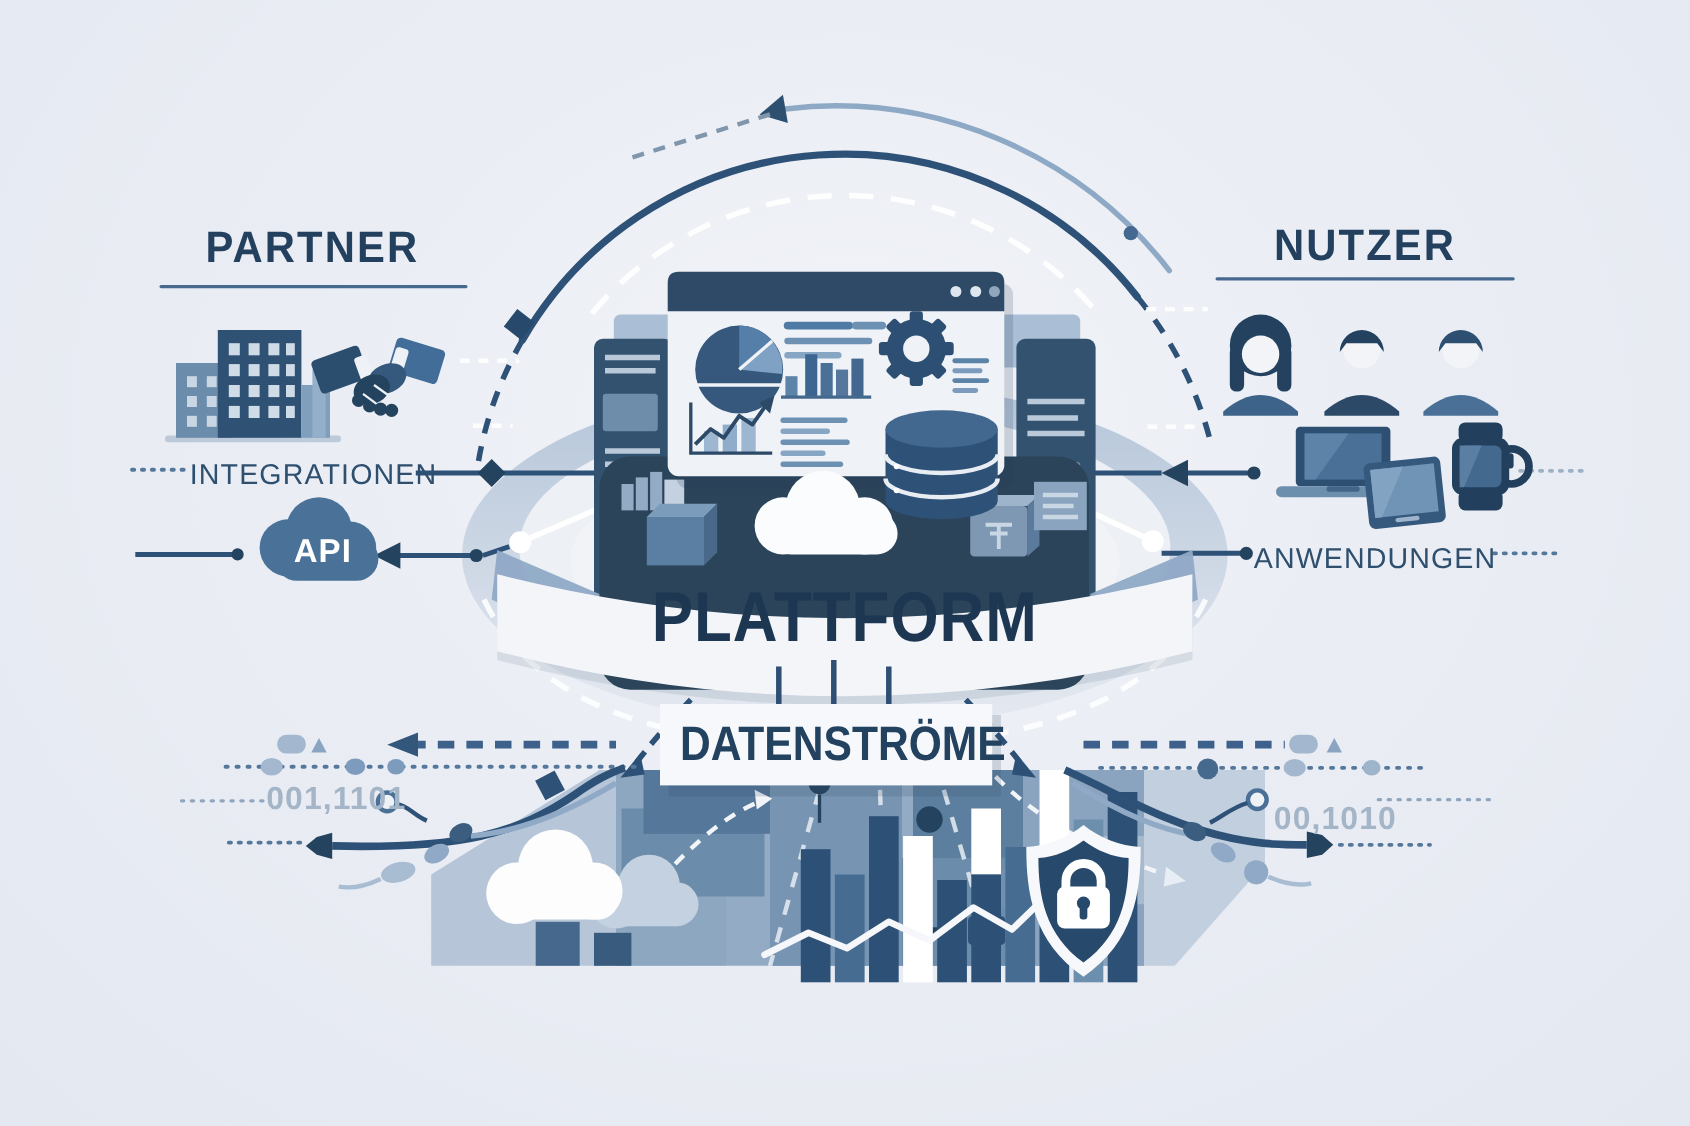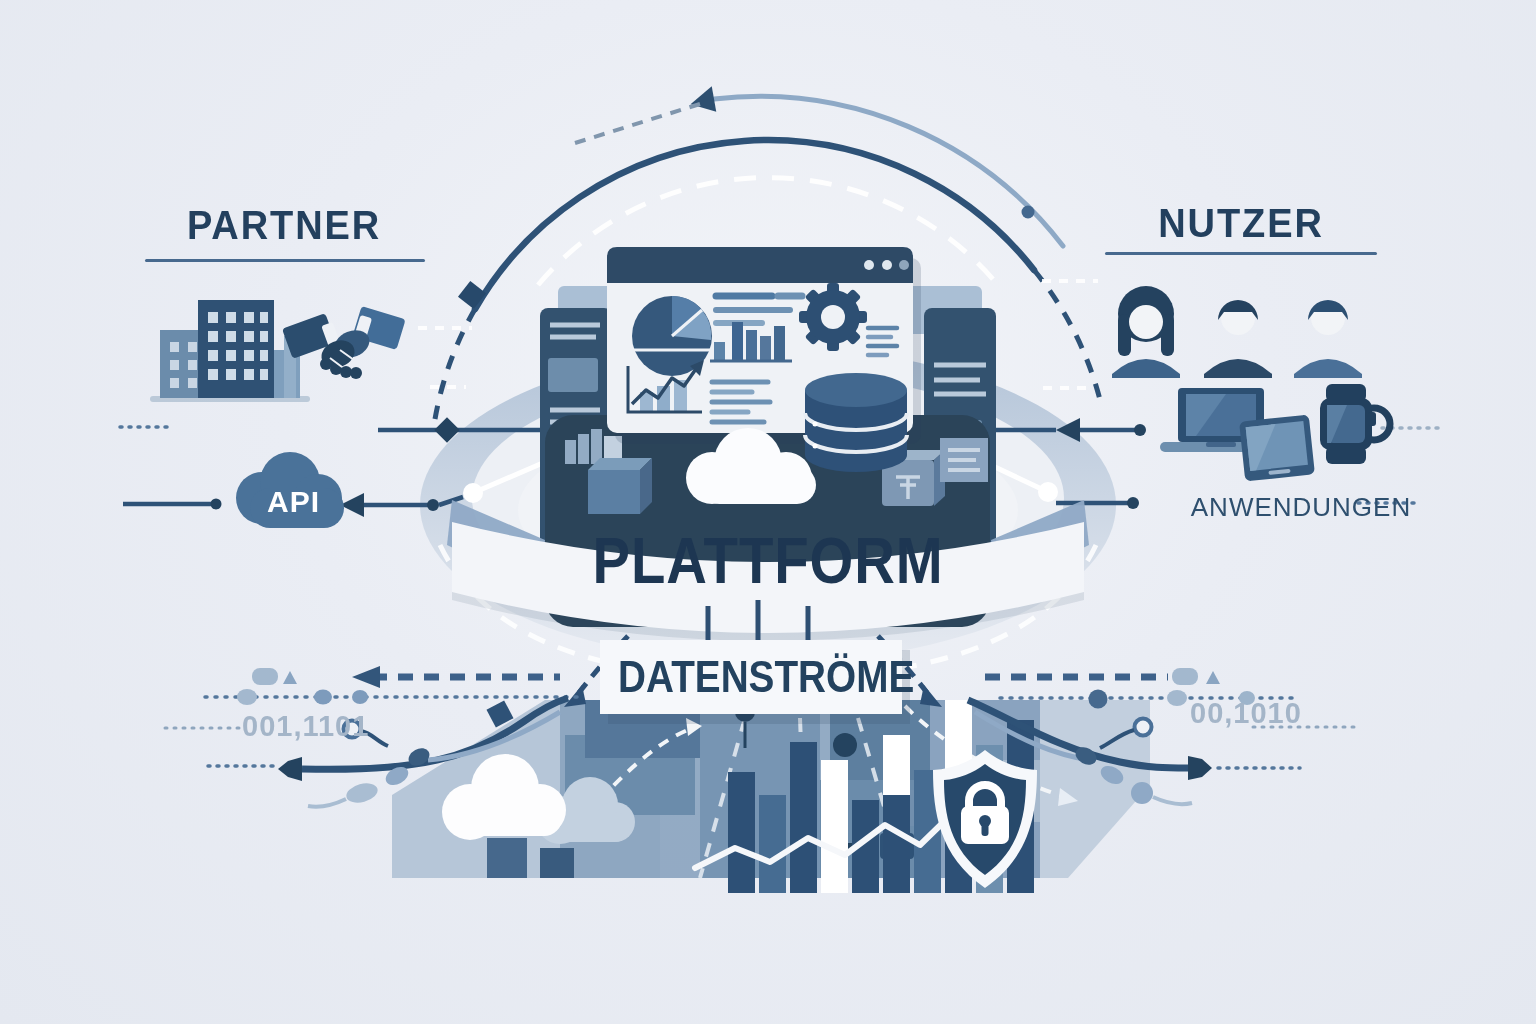--- a/index.html
+++ b/index.html
@@ -434,25 +434,26 @@
     <rect x="1326" y="446" width="40" height="18" rx="6" fill="#22405e"></rect>
     <rect x="1320" y="398" width="52" height="52" rx="10" fill="#22405e"></rect>
     <rect x="1327" y="405" width="38" height="38" rx="6" fill="#44698f"></rect>
     <polygon points="1327,405 1347,405 1331,443 1327,443" fill="#5a7fa3"></polygon>
     <rect x="1368" y="412" width="8" height="14" rx="3" fill="#22405e"></rect>
   </g>
 </svg>
 
 <div class="label title" style="left:142px;top:203px;width:284px;">PARTNER</div>
 <div class="rule" style="left:145px;top:259px;width:280px;"></div>
+<div class="label sub" style="left:145px;top:416px;width:280px;">INTEGRATIONEN</div>
 <div class="label api" style="left:258px;top:485px;width:62px;">API</div>
 
 <div class="label title" style="left:1105px;top:201px;width:272px;">NUTZER</div>
 <div class="rule" style="left:1105px;top:252px;width:272px;"></div>
-<div class="label sub" style="left:1165px;top:492px;width:272px;">ANWENDUNGEN</div>
+<div class="label sub" style="left:1114px;top:492px;width:272px;">ANWENDUNGEN</div>
 
 <div class="label plattform" style="left:518px;top:524px;width:500px;">PLATTFORM</div>
 <div class="label daten" style="left:600px;top:652px;width:302px;">DATENSTRÖME</div>
 
 <div class="label binary" style="left:242px;top:710px;">001,1101</div>
-<div class="label binary" style="left:1158px;top:697px;margin-left:32px;">00,1010</div>
+<div class="label binary" style="left:1158px;top:729px;">00,1010</div>
 
 </div>
 
 </body></html>

